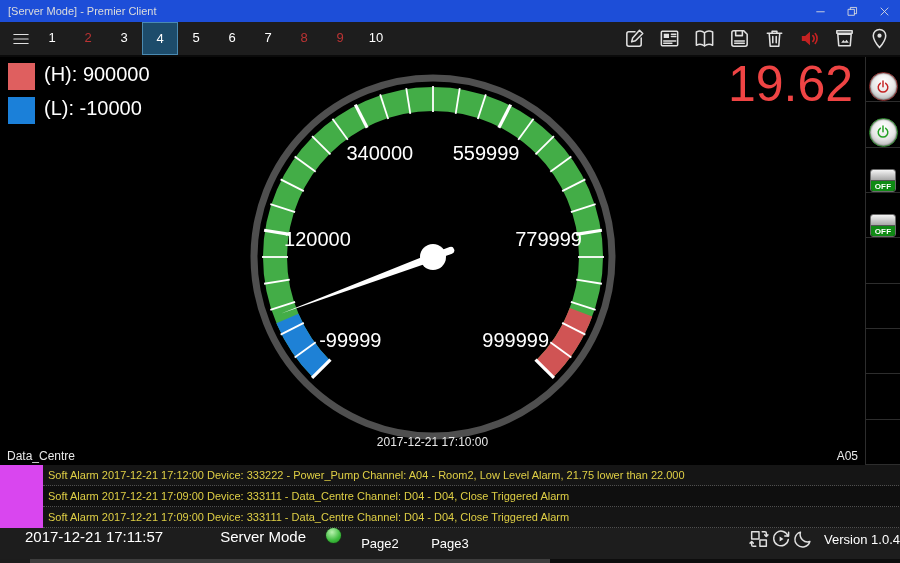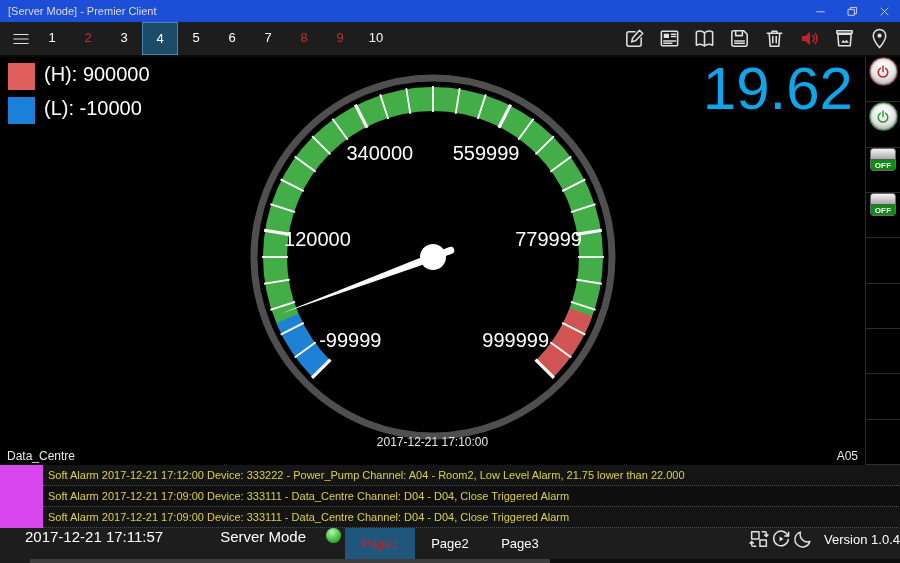--- a/index.html
+++ b/index.html
@@ -26,28 +26,28 @@
   .tb-actions{margin-left:auto;display:flex;align-items:center;gap:12px;padding-right:9px;}
   .tbicon{width:23px;height:23px;display:block;}
   .tbicon svg{width:23px;height:23px;display:block;}
   
   .main{position:absolute;top:57px;left:0;width:865px;height:408px;background:#000;}
   .gauge-svg{position:absolute;top:0;left:0;}
   .legend{position:absolute;top:6px;left:8px;}
   .legend-row{display:flex;align-items:flex-start;gap:9px;margin-bottom:7px;}
   .legend-swatch{width:27px;height:27px;}
   .legend-label{font-size:20px;color:#fff;white-space:nowrap;}
-  .big-value{position:absolute;top:2px;right:12px;font-size:60px;line-height:1.0;color:#0ea5e9;}
+  .big-value{position:absolute;top:2px;right:12px;font-size:50px;line-height:1.0;color:#ef4444;}
   .gauge-footer{position:absolute;bottom:0;left:0;width:100%;height:17px;font-size:12px;color:#e8e8e8;}
   .gf-left{position:absolute;left:7px;bottom:2px;}
   .gf-center{position:absolute;left:50%;transform:translateX(-50%);bottom:16px;white-space:nowrap;}
   .gf-right{position:absolute;right:7px;bottom:2px;}
   
   .sidebar{position:absolute;top:57px;right:0;width:35px;height:408px;border-left:1px solid #2d2d2d;box-sizing:border-box;display:flex;flex-direction:column;background:#000;}
-  .side-cell{flex:1;border-bottom:1px solid #2d2d2d;display:flex;align-items:flex-start;justify-content:center;}
+  .side-cell{flex:1;border-bottom:1px solid #2d2d2d;display:flex;align-items:flex-end;justify-content:center;}
   .power-btn{width:27px;height:27px;border-radius:50%;display:flex;align-items:center;justify-content:center;
     background:radial-gradient(circle at 50% 30%,#ffffff,#e6e6e6 52%,#9c9c9c);box-shadow:0 0 2px #000 inset;}
   .power-btn.red{border:1.5px solid #8d2f2f;}
   .power-btn.green{border:1.5px solid #2f8d2f;}
   .power-btn svg{width:16px;height:16px;}
   .rocker{width:26px;height:23px;border:1px solid #6a6a6a;border-radius:3px;overflow:hidden;box-sizing:border-box;}
   .rocker-top{height:10px;background:linear-gradient(#f4f4f4,#a8a8a8);border-bottom:1px solid #555;}
   .rocker-bottom{height:11px;background:#0f8a14;color:#fff;font-size:8px;font-weight:bold;text-align:center;line-height:11px;letter-spacing:0.2px;}
   
   .alarms{position:absolute;top:465px;left:0;width:900px;height:63px;background:#d946ef;padding-left:43px;}
@@ -275,21 +275,20 @@
     <div class="alarm-row">Soft Alarm 2017-12-21 17:12:00 Device: 333222 - Power_Pump Channel: A04 - Room2, Low Level Alarm, 21.75 lower than 22.000</div>
     <div class="alarm-row">Soft Alarm 2017-12-21 17:09:00 Device: 333111 - Data_Centre Channel: D04 - D04, Close Triggered Alarm</div>
     <div class="alarm-row">Soft Alarm 2017-12-21 17:09:00 Device: 333111 - Data_Centre Channel: D04 - D04, Close Triggered Alarm</div>
   </div>
 
 <div class="statusbar">
   <div class="sb-time">2017-12-21 17:11:57</div>
   <div class="sb-mode">Server Mode</div>
   <div class="sb-dot"></div>
   <div class="sb-pages" id="sb-pages">
-      <div class="sb-page active">Page1</div>
       <div class="sb-page">Page2</div>
       <div class="sb-page">Page3</div>
     </div>
   <div class="sb-right">
     <span class="sbicon" id="sbicon-0">
         <svg viewBox="0 0 24 24" fill="none" stroke="#e0e0e0" stroke-width="1.6" stroke-linecap="round" stroke-linejoin="round">
           <rect x="4" y="4" width="8" height="8"></rect>
           <rect x="13" y="13" width="7" height="7"></rect>
           <path d="M15.5 4h3A1.5 1.5 0 0 1 20 5.5V9M8.5 20h-3A1.5 1.5 0 0 1 4 18.5V15"></path>
           <path d="M18.3 7.5L20 9.3 21.7 7.5M5.7 16.5L4 14.7 2.3 16.5"></path>

